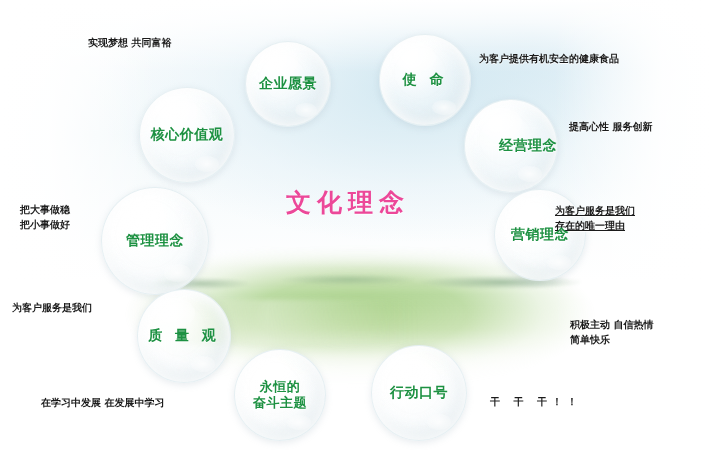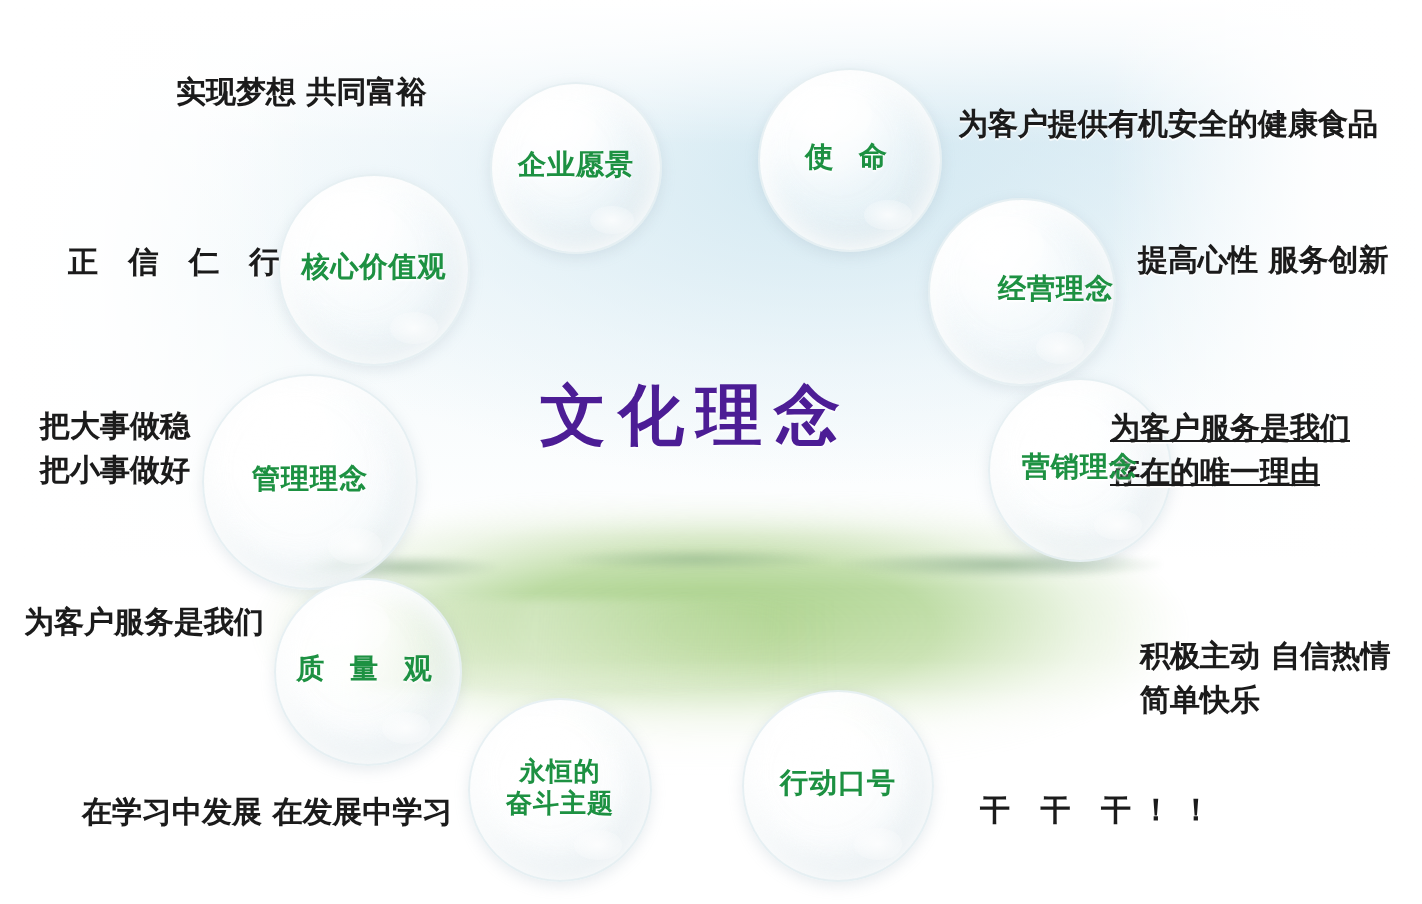--- a/index.html
+++ b/index.html
@@ -71,24 +71,24 @@
       linear-gradient(0deg,  #fff 0%, rgba(255,255,255,0.90) 8%, rgba(255,255,255,0) 24%);
   }
 
   
   .center-title {
     position: absolute;
     left: 248px; top: 186px;
     width: 200px;
     text-align: center;
     font-family: "DejaVu Serif", "Liberation Serif", serif;
-    font-size: 33px;
+    font-size: 25px;
     font-weight: 700;
     letter-spacing: 6px;
-    color: #4c1d95;
+    color: #ec4899;
     text-shadow: 0 1px 1px rgba(255,255,255,0.9);
     white-space: nowrap;
   }
 
   
   .bubble {
     position: absolute;
     border-radius: 50%;
     background:
       radial-gradient(circle at 33% 26%, rgba(255,255,255,0.98) 0%, rgba(255,255,255,0.86) 26%, rgba(250,252,253,0.62) 48%, rgba(240,246,249,0.50) 70%, rgba(232,240,244,0.66) 88%, rgba(248,251,252,0.82) 100%);
@@ -133,21 +133,21 @@
     text-shadow: 0 1px 1px rgba(255,255,255,0.95);
   }
   .bubble-label.wide  { letter-spacing: 4px; }
   .bubble-label.small { font-size: 13px; }
 
   
   .caption {
     position: absolute;
     color: #1b1b1b;
     font-weight: 700;
-    font-size: 15px;
+    font-size: 10px;
     line-height: 1.45;
     white-space: pre-line;
     text-shadow: 0 1px 0 rgba(255,255,255,0.8);
   }
   .caption.spaced { letter-spacing: 5px; }
 </style>
 </head>
 <body>
 
 <div id="stage">
@@ -195,21 +195,20 @@
   </div>
 
   <div class="bubble" style="left:371px; top:345px; width:96px; height:96px;">
     <span class="bubble-label">行动口号</span>
   </div>
 
   <div class="caption" style="left:88px; top:36px;">实现梦想 共同富裕</div>
 
   <div class="caption" style="left:479px; top:52px;">为客户提供有机安全的健康食品</div>
 
-  <div class="caption spaced" style="left:34px; top:121px;">正 信 仁 行</div>
 
   <div class="caption" style="left:569px; top:120px;text-align:center;">提高心性 服务创新</div>
 
   <div class="caption" style="left:20px; top:203px;">把大事做稳
 把小事做好</div>
 
   <div class="caption" style="left:555px; top:204px;text-decoration:underline;">为客户服务是我们
 存在的唯一理由</div>
 
   <div class="caption" style="left:12px; top:301px;">为客户服务是我们</div>

